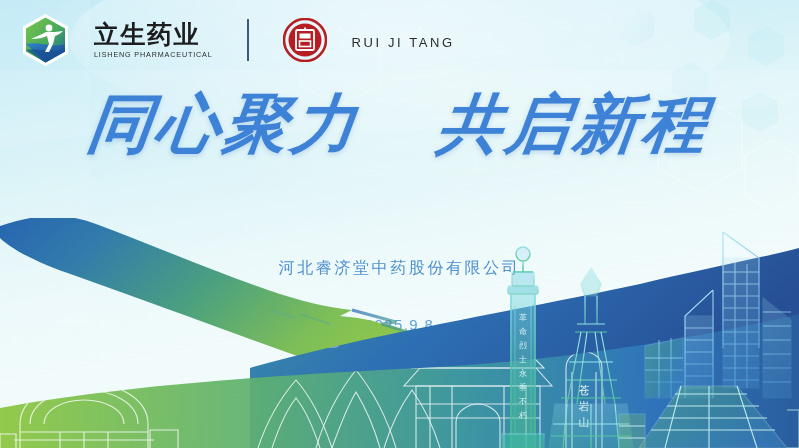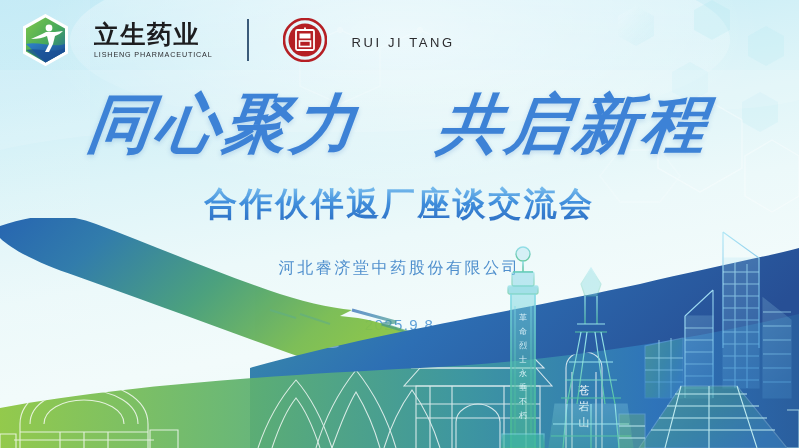--- a/index.html
+++ b/index.html
@@ -166,21 +166,20 @@
       <div class="brand-en red">RUI JI TANG</div>
     </div>
   </div>
 
   <div class="title">
     <span>同心聚力</span>
     <span class="gap"></span>
     <span>共启新程</span>
   </div>
 
-  <div class="subtitle">合作伙伴返厂座谈交流会</div>
 
   <div class="orgs">
     <div>河北睿济堂中药股份有限公司</div>
   </div>
 
   <div class="date">2025.9.8</div>
 
   <svg class="bottomart" width="799" height="230" viewBox="0 0 799 230" preserveAspectRatio="none">
     <defs>
       <linearGradient id="brushA" x1="0" y1="0" x2="1" y2="0.4">

